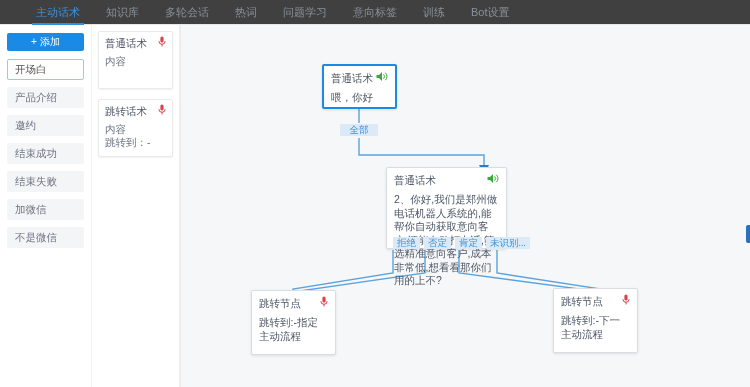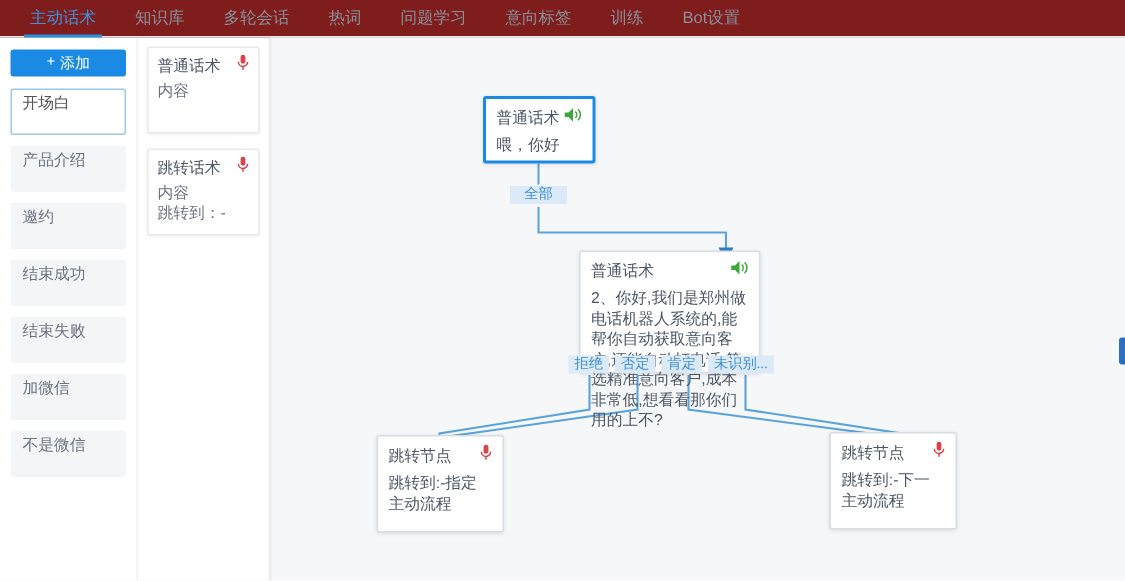--- a/index.html
+++ b/index.html
@@ -13,22 +13,22 @@
     overflow: hidden;
     position: relative;
   }
 
   
   #tabbar {
     height: 25px;
     border-bottom: 1px solid #e8e8e8;
     display: flex;
     align-items: center;
-    padding-left: 20px;
-    background: #7f1d1d;
+    padding-left: 36px;
+    background: #404040;
     position: relative;
   }
   .tab {
     font-size: 11px;
     color: #8a8f99;
     margin-right: 26px;
     line-height: 24px;
     height: 25px;
     position: relative;
     white-space: nowrap;
@@ -69,21 +69,21 @@
     font-family: inherit;
     display: flex;
     align-items: center;
     justify-content: center;
     gap: 3px;
     cursor: pointer;
     margin-bottom: 8px;
   }
   #add-btn .plus { font-size: 10px; line-height: 1; }
   .side-item {
-    height: 31px;
+    height: 21px;
     line-height: 19px;
     background: #f4f5f7;
     border: 1px solid transparent;
     border-radius: 2px;
     margin-bottom: 7px;
     padding-left: 7px;
     font-size: 10.5px;
     color: #6b7280;
     cursor: pointer;
     white-space: nowrap;
@@ -275,21 +275,21 @@
     <div class="node" style="left:205px; top:142px; width:121px; height:82px;">
       <svg class="spk-icon" viewBox="0 0 12 11">
         <polygon points="0.5,4 3,4 6,1 6,10 3,7 0.5,7" fill="#3aa93a"></polygon>
         <path d="M7.6 3.3a3.2 3.2 0 0 1 0 4.4" stroke="#3aa93a" stroke-width="1" fill="none"></path>
         <path d="M9.4 1.8a5.2 5.2 0 0 1 0 7.4" stroke="#3aa93a" stroke-width="1" fill="none"></path>
       </svg>
       <div class="node-title">普通话术</div>
       <div class="node-body">2、你好,我们是郑州做电话机器人系统的,能帮你自动获取意向客户,还能自动打电话,筛选精准意向客户,成本非常低,想看看那你们用的上不?</div>
     </div>
 
-    <div class="chip-row" style="left:198px; top:212px;font-family:Liberation Serif, serif;">
+    <div class="chip-row" style="left:212px; top:212px;font-family:Liberation Serif, serif;">
       <div class="chip"><span>拒绝</span></div>
       <div class="chip"><span>否定</span></div>
       <div class="chip"><span>肯定</span></div>
       <div class="chip"><span>未识别...</span></div>
     </div>
 
     <div class="node" style="left:70px; top:265px; width:85px; height:65px;">
       <svg class="mic-icon" viewBox="0 0 8 11">
         <rect x="2.4" y="0.5" width="3.2" height="6" rx="1.6" fill="#d9434a"></rect>
         <path d="M0.9 5.2a3.1 3.1 0 0 0 6.2 0" fill="none" stroke="#d9434a" stroke-width="1"></path>

